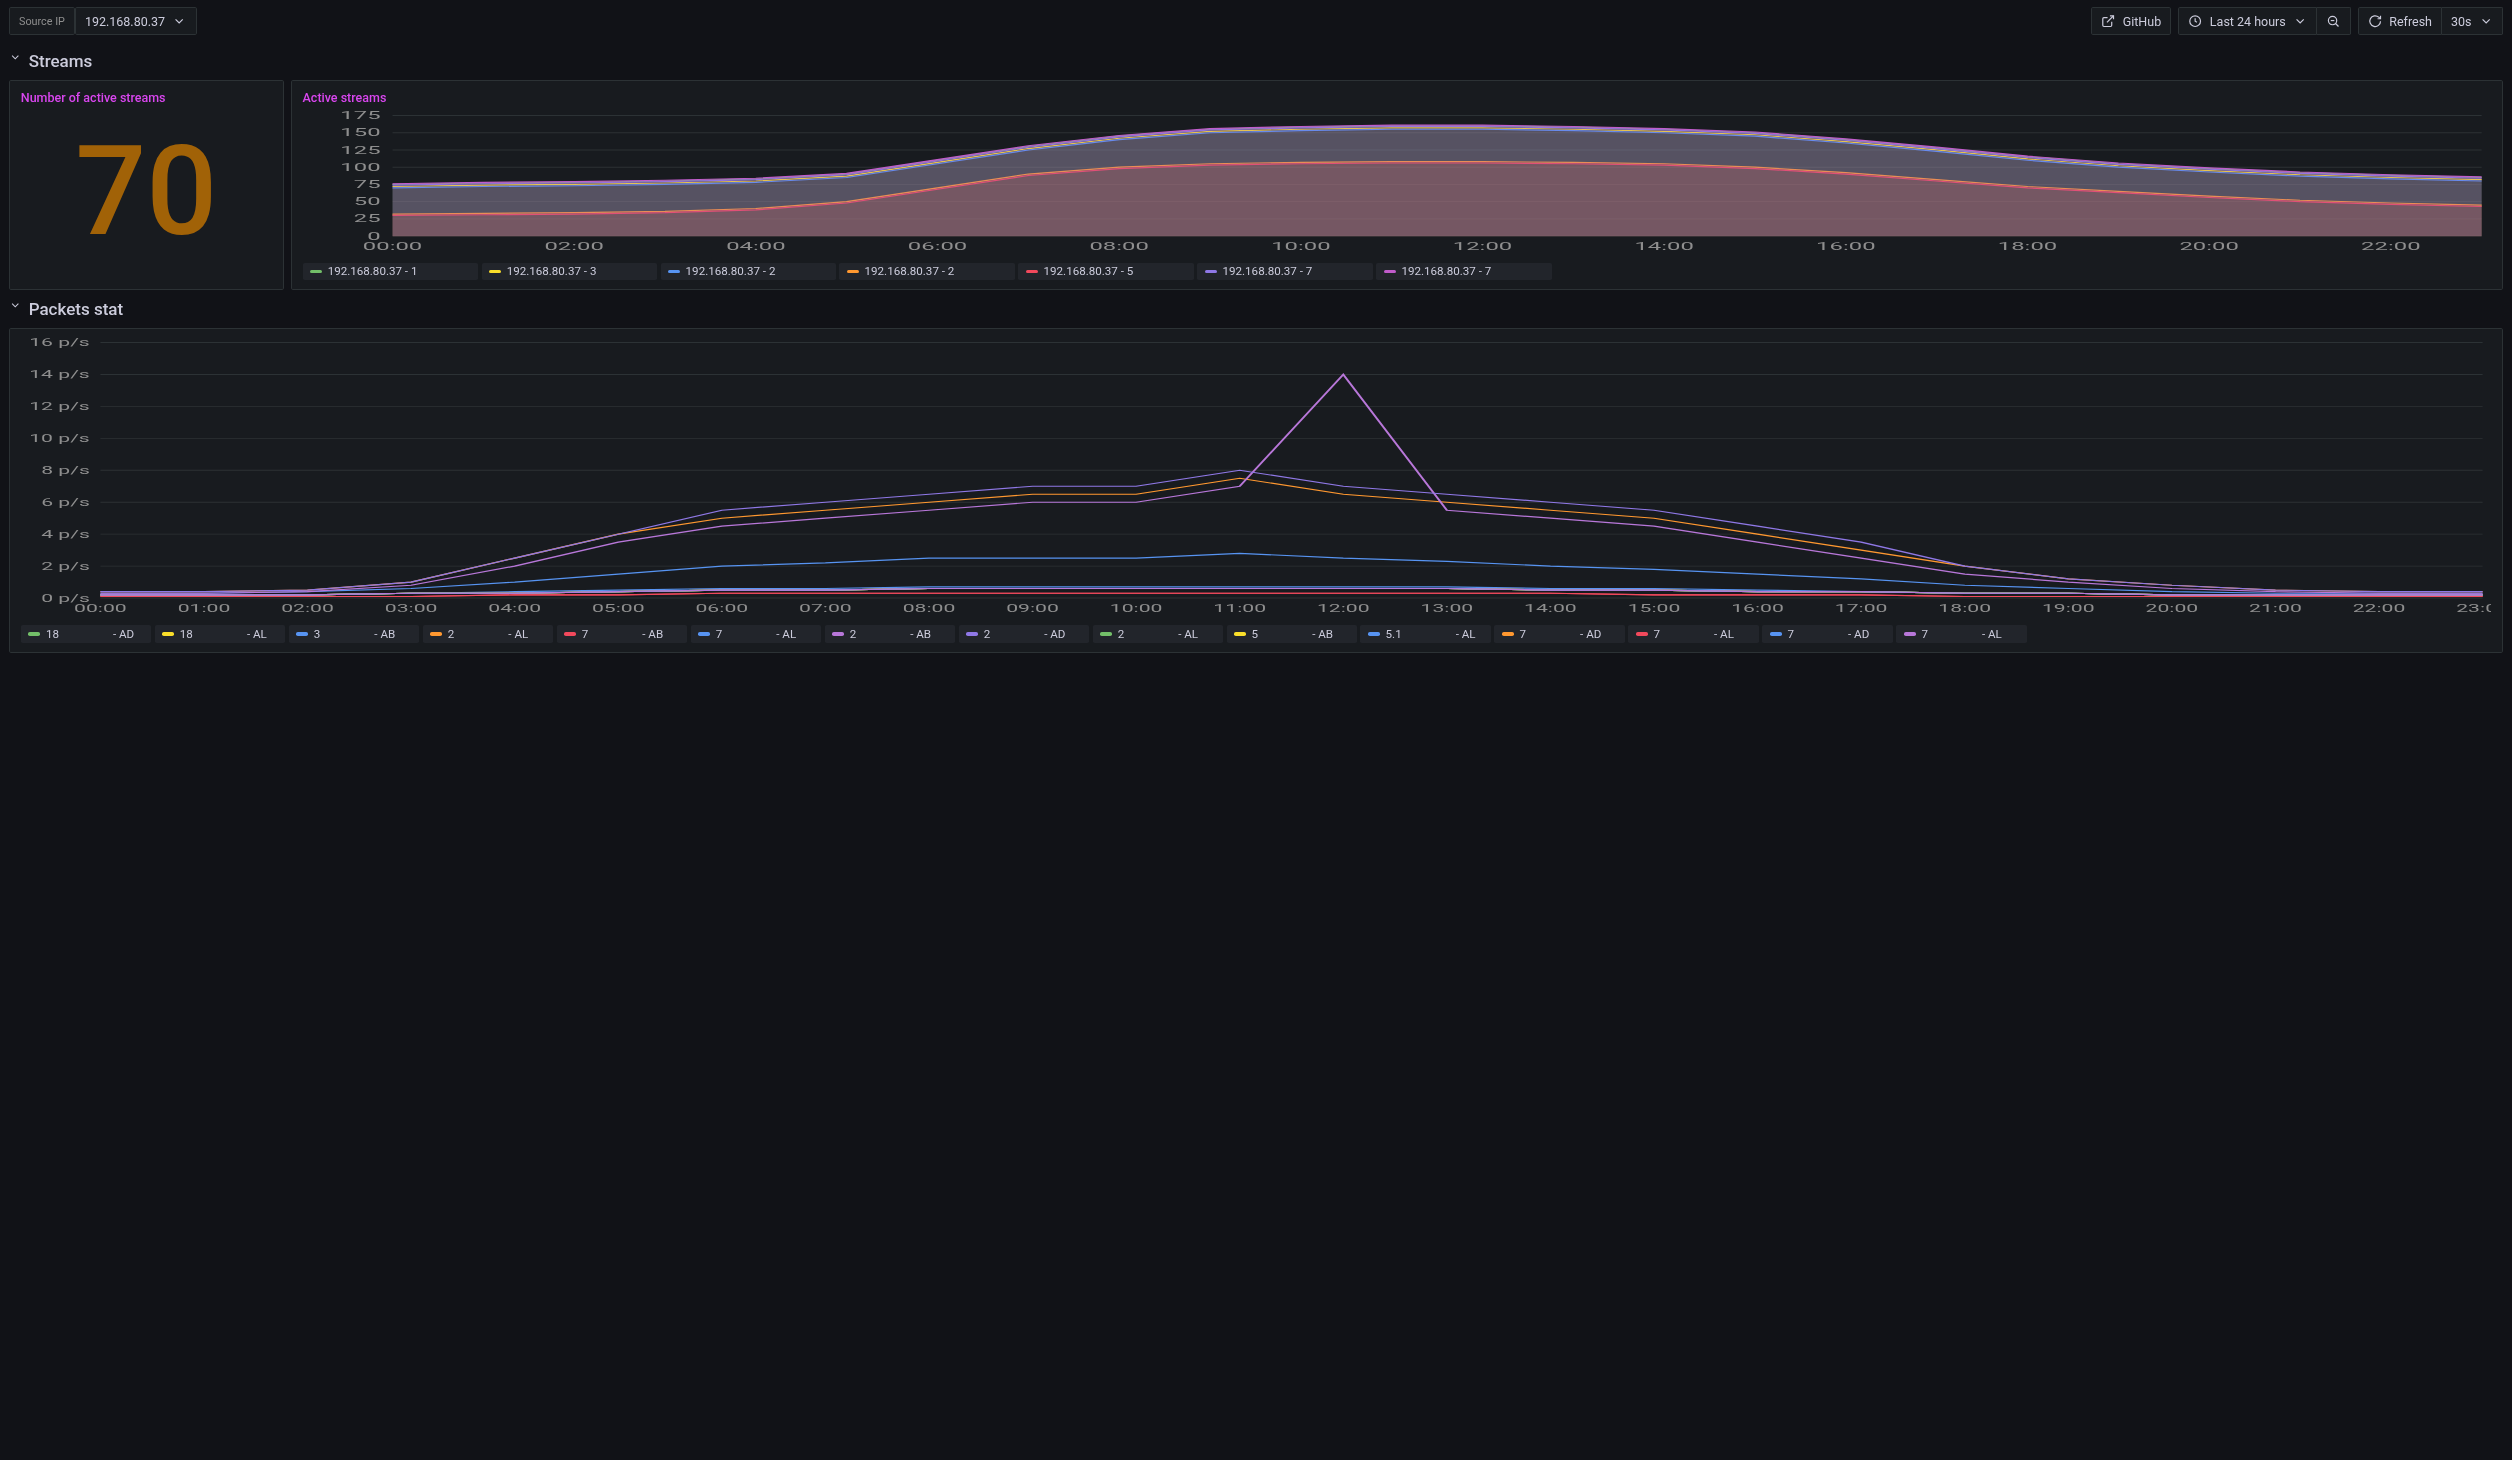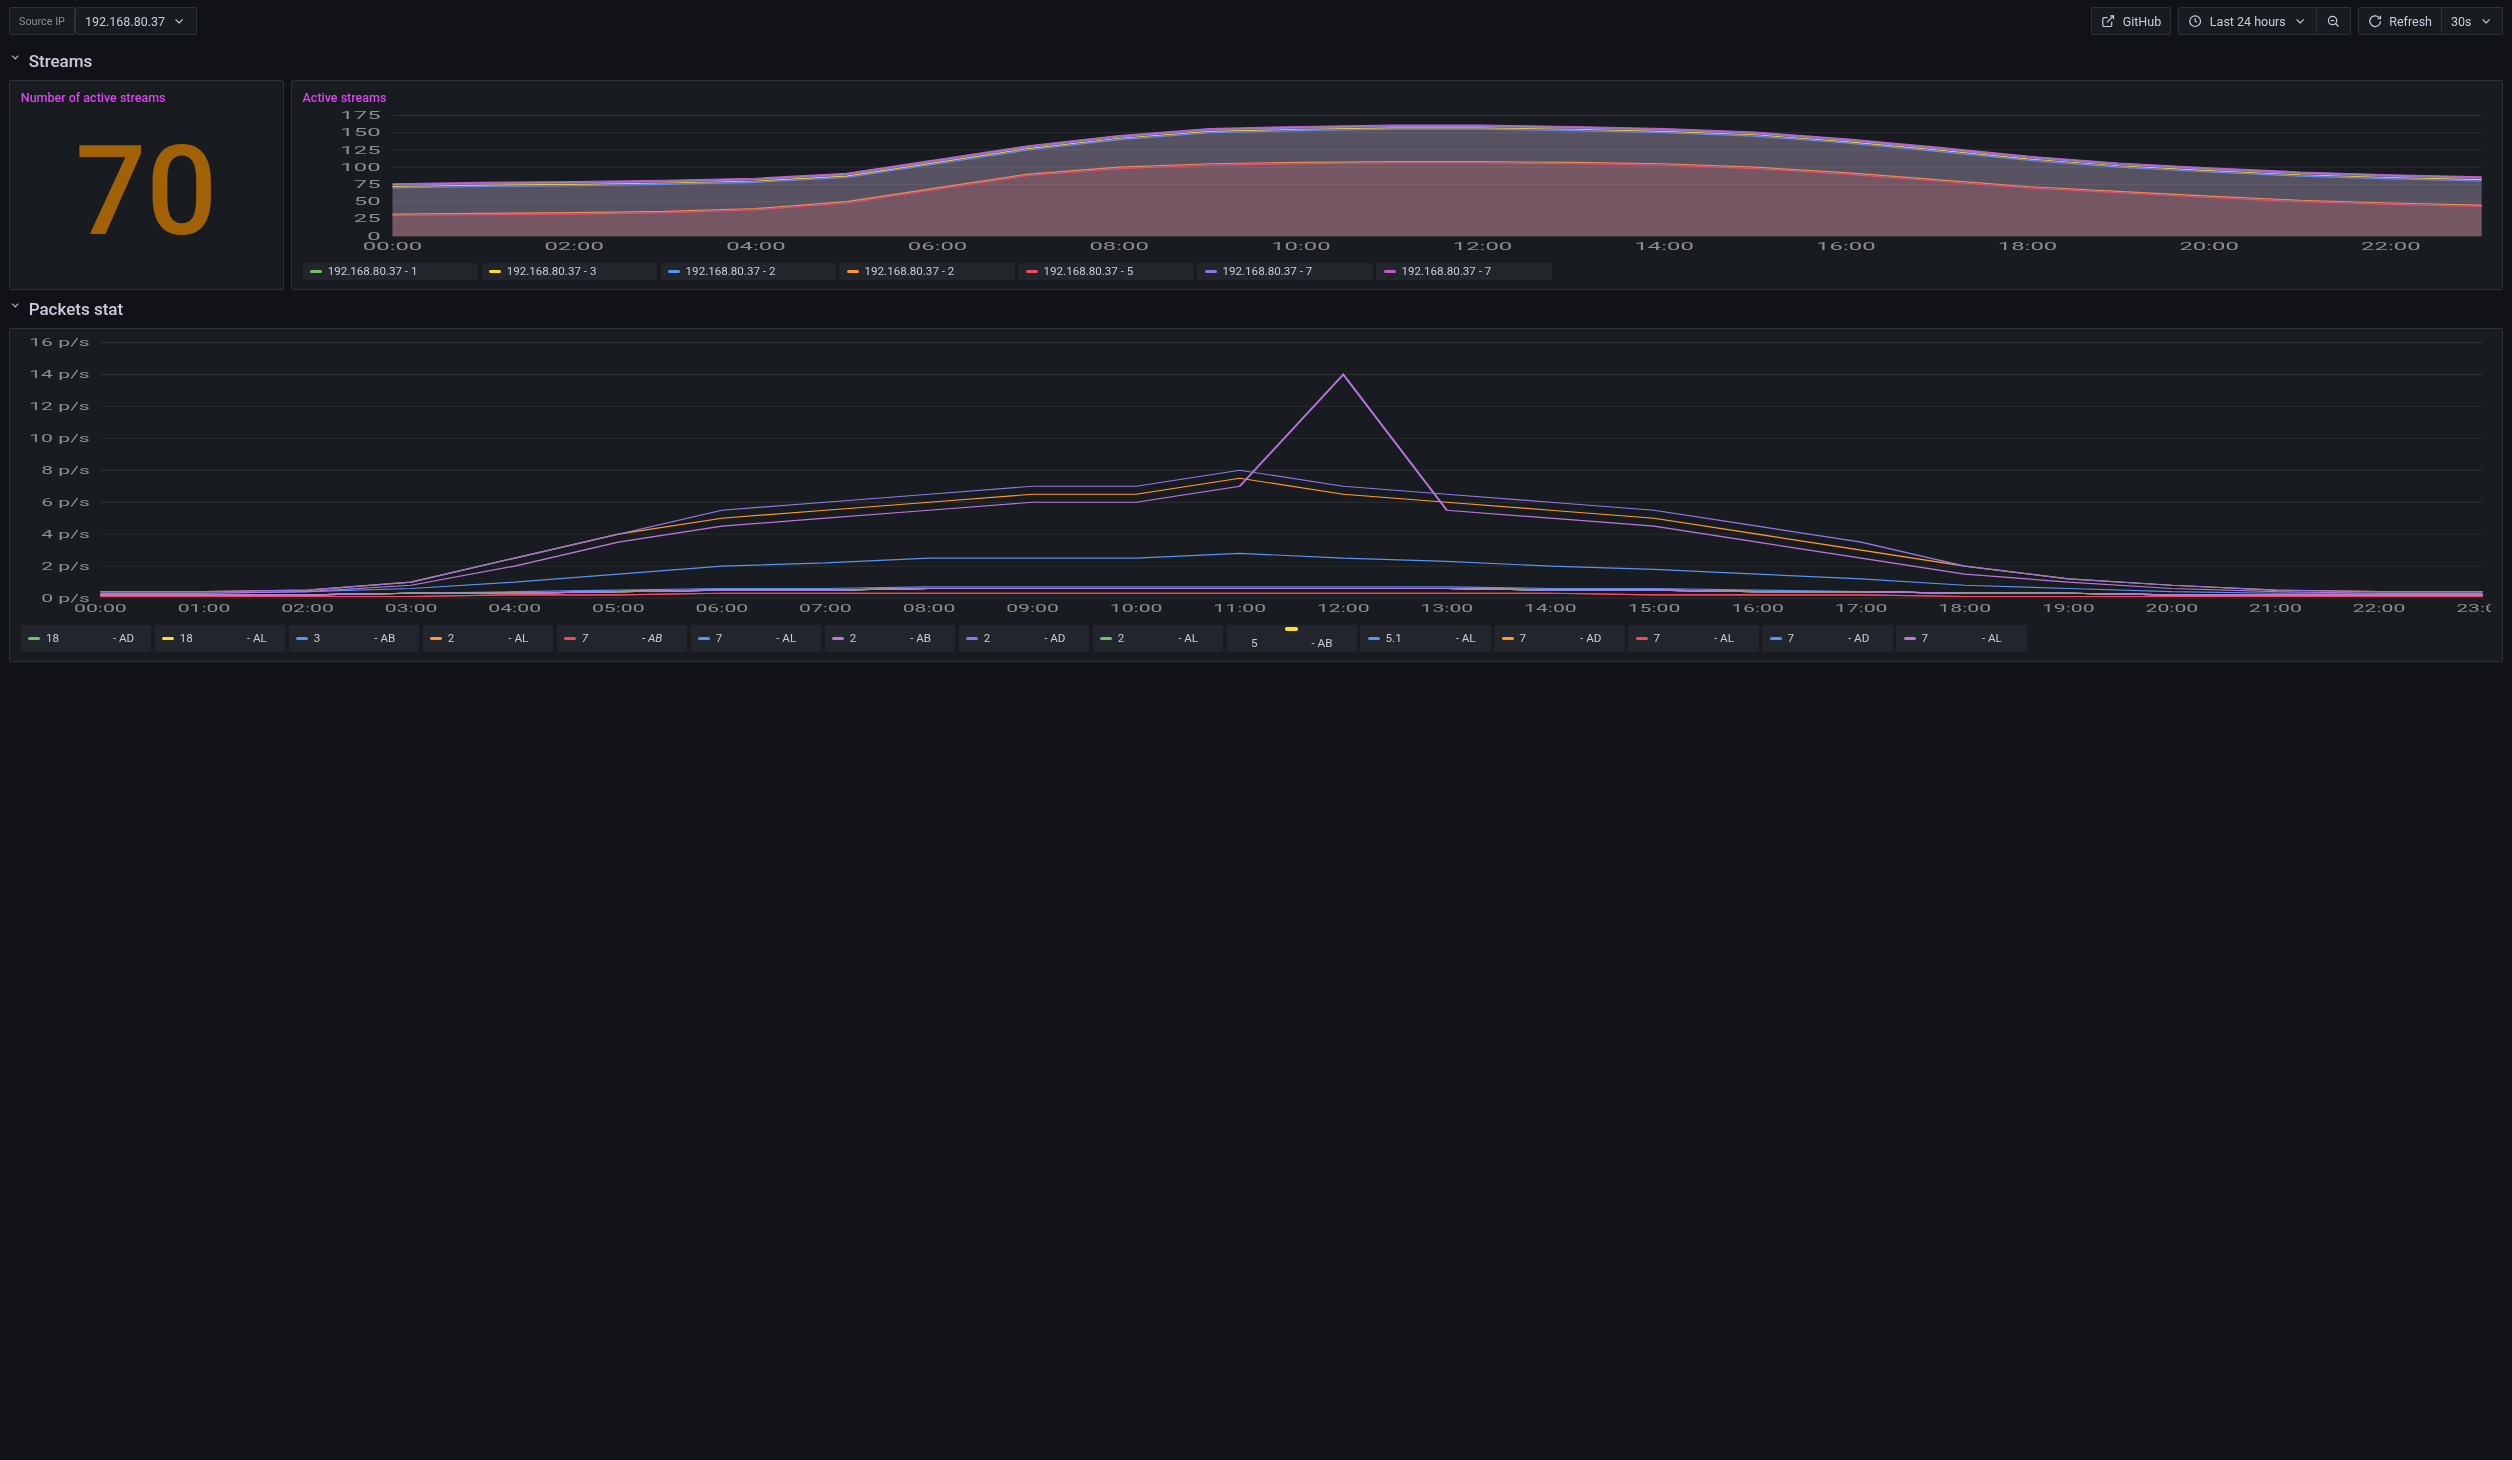--- a/index.html
+++ b/index.html
@@ -265,41 +265,41 @@
         <span>18<span style="display:inline-block;width:54px"></span>- AL</span>
       </div>
       <div class="legend-item" style="min-width: 116px;">
         <span class="swatch" style="background: rgb(87, 148, 242);"></span>
         <span>3<span style="display:inline-block;width:54px"></span>- AB</span>
       </div>
       <div class="legend-item" style="min-width: 116px;">
         <span class="swatch" style="background: rgb(255, 152, 48);"></span>
         <span>2<span style="display:inline-block;width:54px"></span>- AL</span>
       </div>
-      <div class="legend-item" style="min-width: 116px; font-style: italic;">
+      <div class="legend-item" style="min-width: 116px;">
         <span class="swatch" style="background: rgb(242, 73, 92);"></span>
         <span>7<span style="display:inline-block;width:54px"></span>- AB</span>
       </div>
       <div class="legend-item" style="min-width: 116px;">
         <span class="swatch" style="background: rgb(87, 148, 242);"></span>
         <span>7<span style="display:inline-block;width:54px"></span>- AL</span>
       </div>
       <div class="legend-item" style="min-width: 116px;">
         <span class="swatch" style="background: rgb(184, 119, 217);"></span>
         <span>2<span style="display:inline-block;width:54px"></span>- AB</span>
       </div>
       <div class="legend-item" style="min-width: 116px;">
         <span class="swatch" style="background: rgb(143, 120, 230);"></span>
         <span>2<span style="display:inline-block;width:54px"></span>- AD</span>
       </div>
       <div class="legend-item" style="min-width: 116px;">
         <span class="swatch" style="background: rgb(115, 191, 105);"></span>
         <span>2<span style="display:inline-block;width:54px"></span>- AL</span>
       </div>
-      <div class="legend-item" style="min-width: 116px; flex-direction: column;">
+      <div class="legend-item" style="min-width: 116px;">
         <span class="swatch" style="background: rgb(250, 222, 42);"></span>
         <span>5<span style="display:inline-block;width:54px"></span>- AB</span>
       </div>
       <div class="legend-item" style="min-width: 116px;">
         <span class="swatch" style="background: rgb(87, 148, 242);"></span>
         <span>5.1<span style="display:inline-block;width:54px"></span>- AL</span>
       </div>
       <div class="legend-item" style="min-width: 116px;">
         <span class="swatch" style="background: rgb(255, 152, 48);"></span>
         <span>7<span style="display:inline-block;width:54px"></span>- AD</span>

